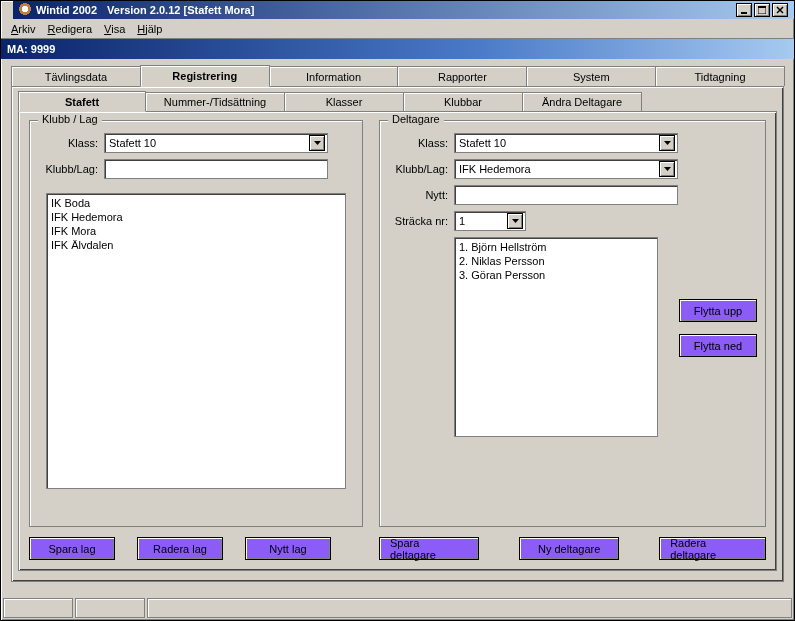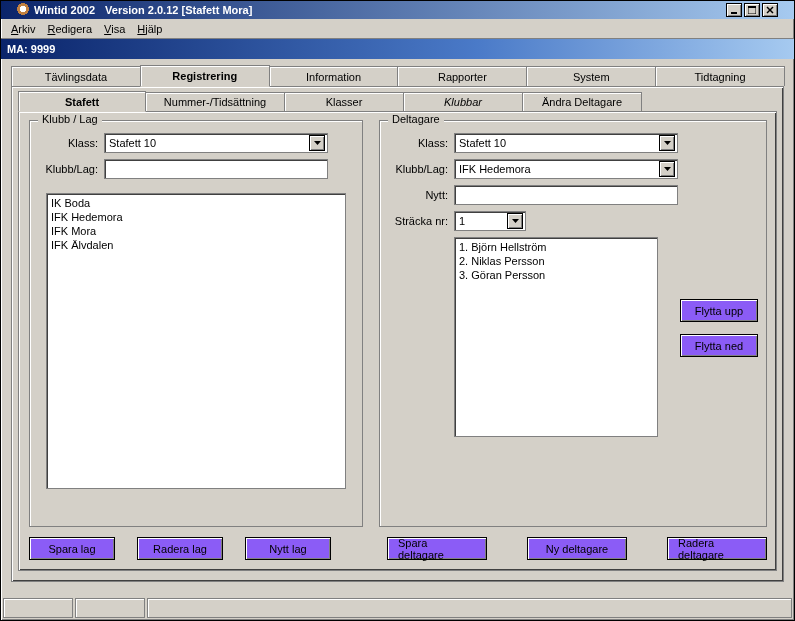--- a/index.html
+++ b/index.html
@@ -18,21 +18,22 @@
     border: 1px solid #000;
     box-shadow: inset 1px 1px 0 #fff, inset -1px -1px 0 #808080;
   }
   
   .titlebar {
     height: 18px;
     background: linear-gradient(to right, #0a246a, #a6caf0);
     color: #fff;
     display: flex;
     align-items: center;
-    padding: 0 16px;
+    padding: 0 6px;
+    margin-left: 12px;
   }
   .titlebar .icon {
     width: 14px; height: 14px;
     margin-right: 3px;
     background: radial-gradient(circle at 6px 6px, #fff 0 3px, #c08040 3px 6px, transparent 6px);
     border-radius: 2px;
   }
   .titlebar .title-text { font-weight: bold; flex: 0 0 auto; }
   .titlebar .title-sub { margin-left: 10px; font-weight: bold; }
   .titlebar .spacer { flex: 1; }
@@ -188,21 +189,21 @@
     display: inline-flex; align-items: center; justify-content: center;
     padding: 0 10px;
     cursor: default;
   }
   .btn.wide { min-width: 100px; }
   .button-row {
     display: flex;
     gap: 22px;
     margin-top: 10px;
   }
-  .button-row.right { justify-content: center; margin-left: 8px; }
+  .button-row.right { justify-content: center; }
   
   .statusbar {
     position: absolute;
     left: 2px; right: 2px; bottom: 2px;
     height: 20px;
     display: flex;
     gap: 2px;
   }
   .status-cell {
     border: 1px solid #808080;
@@ -260,21 +261,21 @@
       <div class="tab">System</div>
       <div class="tab">Tidtagning</div>
     </div>
 
     <div class="page-frame">
 
       <div class="tabs" style="width:640px;">
         <div class="tab sub active" style="flex:0 0 128px;">Stafett</div>
         <div class="tab sub" style="flex:0 0 140px;">Nummer-/Tidsättning</div>
         <div class="tab sub" style="flex:0 0 120px;">Klasser</div>
-        <div class="tab sub" style="flex:0 0 120px;font-style:italic;">Klubbar</div>
+        <div class="tab sub" style="flex:0 0 120px;">Klubbar</div>
         <div class="tab sub" style="flex:0 0 120px;">Ändra Deltagare</div>
       </div>
 
       <div class="inner-frame">
 
         <div style="flex:0 0 334px; display:flex; flex-direction:column;">
           <div class="groupbox" style="flex:1;">
             <div class="legend">Klubb / Lag</div>
 
             <div class="form-row">

